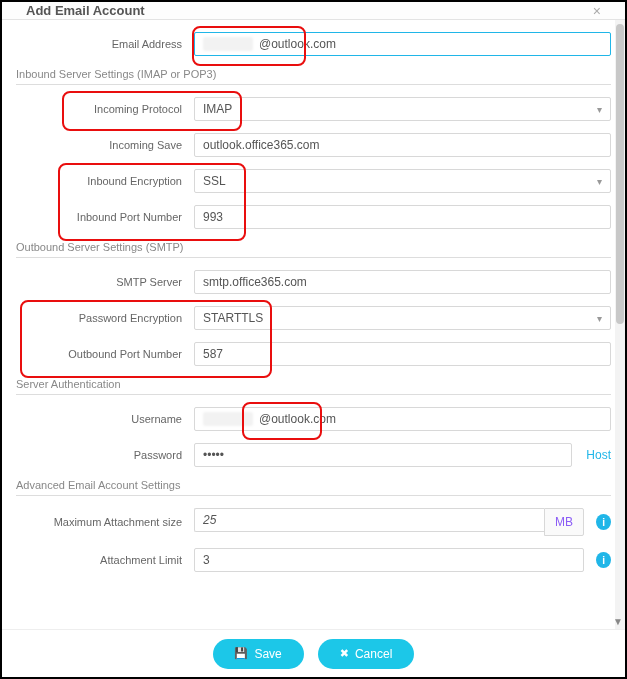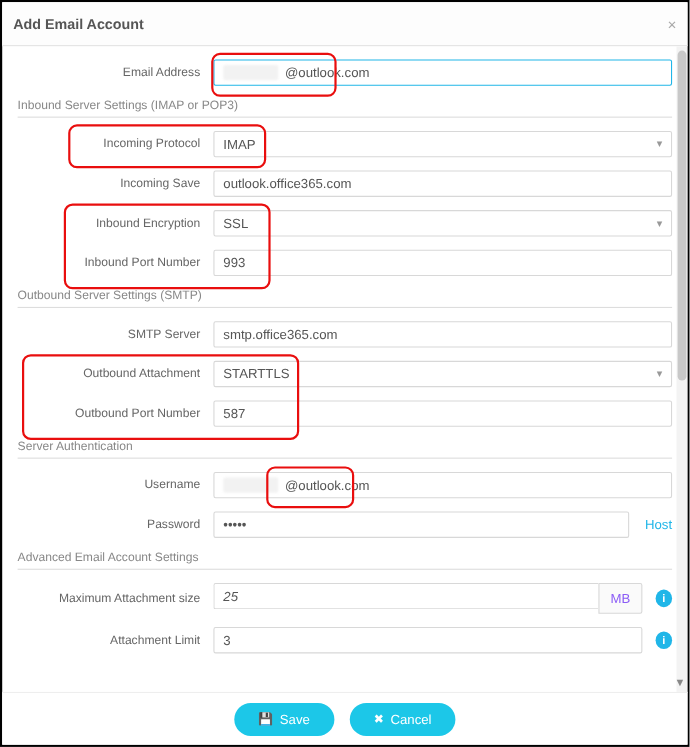--- a/index.html
+++ b/index.html
@@ -1,22 +1,22 @@
 <!DOCTYPE html>
 <html><head>
 <meta charset="utf-8">
 <style>
   * { box-sizing: border-box; margin: 0; padding: 0; }
   html, body { width: 627px; height: 679px; font-family: Arial, Helvetica, sans-serif; font-size: 12px; color: #555; background: #fff; }
   .modal {
     width: 627px; height: 679px; border: 2px solid #000; position: relative; display: flex; flex-direction: column;
   }
   .modal-header {
-    height: 40px; display: flex; align-items: center; justify-content: space-between;
-    padding: 0 10px; border-bottom: 1px solid #e3e3e3; background: #fdfdfd;
+    height: 18px; display: flex; align-items: center; justify-content: space-between;
+    padding: 0 24px; border-bottom: 1px solid #e3e3e3; background: #fdfdfd;
   }
   .modal-header h1 { font-size: 13px; font-weight: 600; color: #555; }
   .close-x { font-size: 14px; color: #aaa; cursor: pointer; }
   .modal-body {
     flex: 1; overflow-y: auto; padding: 8px 14px 0 14px; position: relative;
   }
   
   .scroll-track { position: absolute; top: 0; right: 0; width: 10px; height: 100%; background: #f3f3f3; }
   .scroll-thumb { position: absolute; right: 1px; top: 4px; width: 8px; height: 300px; background: #c8c8c8; border-radius: 4px; }
 
@@ -129,21 +129,21 @@
       <div class="label">SMTP Server</div>
       <div class="field">
         <div class="control">
           <span>smtp.office365.com</span>
         </div>
       </div>
     </div>
 
     <div style="position:relative">
       <div class="row">
-        <div class="label">Outbound Attachment</div>
+        <div class="label">Password Encryption</div>
         <div class="field">
           <div class="control select">
             <span>STARTTLS</span>
             <span class="chev">▾</span>
           </div>
         </div>
       </div>
       <div class="row">
         <div class="label">Outbound Port Number</div>
         <div class="field">

